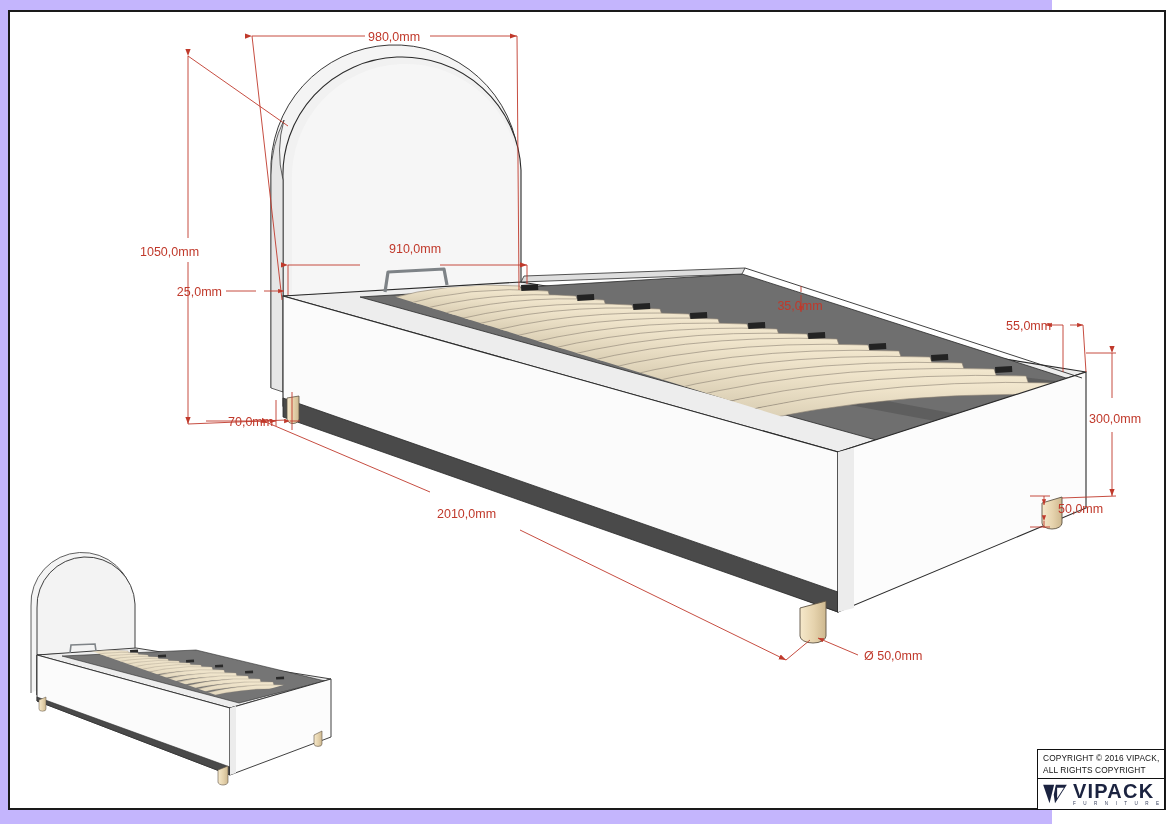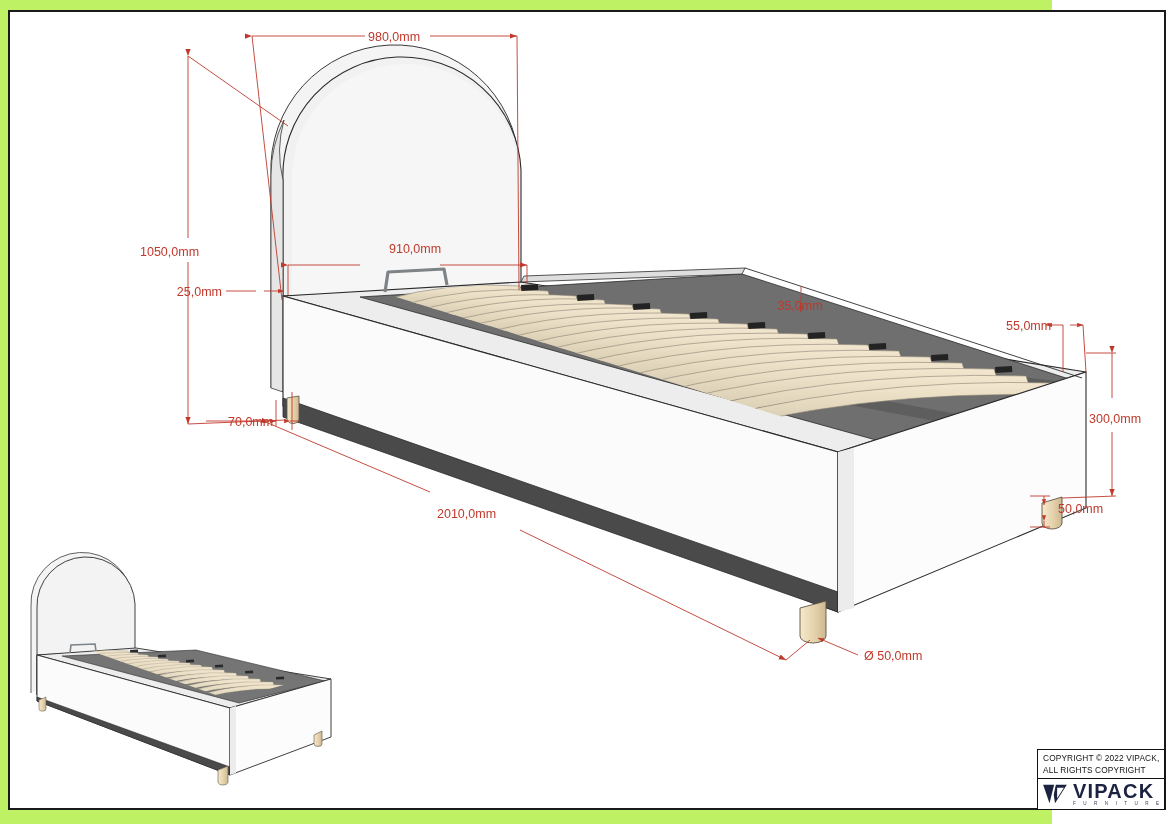--- a/index.html
+++ b/index.html
@@ -1,18 +1,18 @@
 <!DOCTYPE html>
 <html><head>
 <meta charset="utf-8">
 <style>
   html,body{margin:0;padding:0;background:#fff;}
   body{width:1176px;height:824px;overflow:hidden;
        font-family:"Liberation Sans", sans-serif;}
-  #page{position:relative;width:1052px;height:824px;background:#bef264;}
+  #page{position:relative;width:1052px;height:824px;background:#c4b5fd;}
   #frame{position:absolute;left:8px;top:10px;width:1158px;height:800px;
          border:2px solid #1a1a1a;box-sizing:border-box;background:#fff;}
   svg.layer{position:absolute;left:0;top:0;width:1176px;height:824px;
             pointer-events:none;}
   .dimtxt{font-family:"Liberation Sans",sans-serif;font-size:12.5px;
           fill:#c0392b;font-weight:400;}
   
   #copybox{position:absolute;left:1037px;top:749px;width:128px;height:30px;
            border:1.6px solid #111;box-sizing:border-box;background:#fff;
            padding:3px 5px 0 5px;}
@@ -263,21 +263,21 @@
       <text class="dimtxt" x="800" y="310" text-anchor="middle">35,0mm</text>
       <text class="dimtxt" x="1006" y="330">55,0mm</text>
       <text class="dimtxt" x="1089" y="423">300,0mm</text>
       <text class="dimtxt" x="1058" y="513">50,0mm</text>
       <text class="dimtxt" x="437" y="518">2010,0mm</text>
       <text class="dimtxt" x="864" y="660">Ø 50,0mm</text>
     </g>
   </svg>
 
   <div id="copybox">
-    <div>COPYRIGHT  © 2022 VIPACK,</div>
+    <div>COPYRIGHT  © 2016 VIPACK,</div>
     <div>ALL RIGHTS COPYRIGHT</div>
   </div>
 
   <div id="logobox">
     <svg id="logomark" viewBox="0 0 30 26">
       <path d="M1,2 L14,2 L8.5,24 Z" fill="#1b2340"></path>
       <path d="M16,2 L29,2 L15,24 L13.5,14 Z" fill="#1b2340"></path>
       <path d="M17.5,5.5 L25.5,5.5 L17.5,18 Z" fill="#ffffff"></path>
     </svg>
     <div id="logotext">

